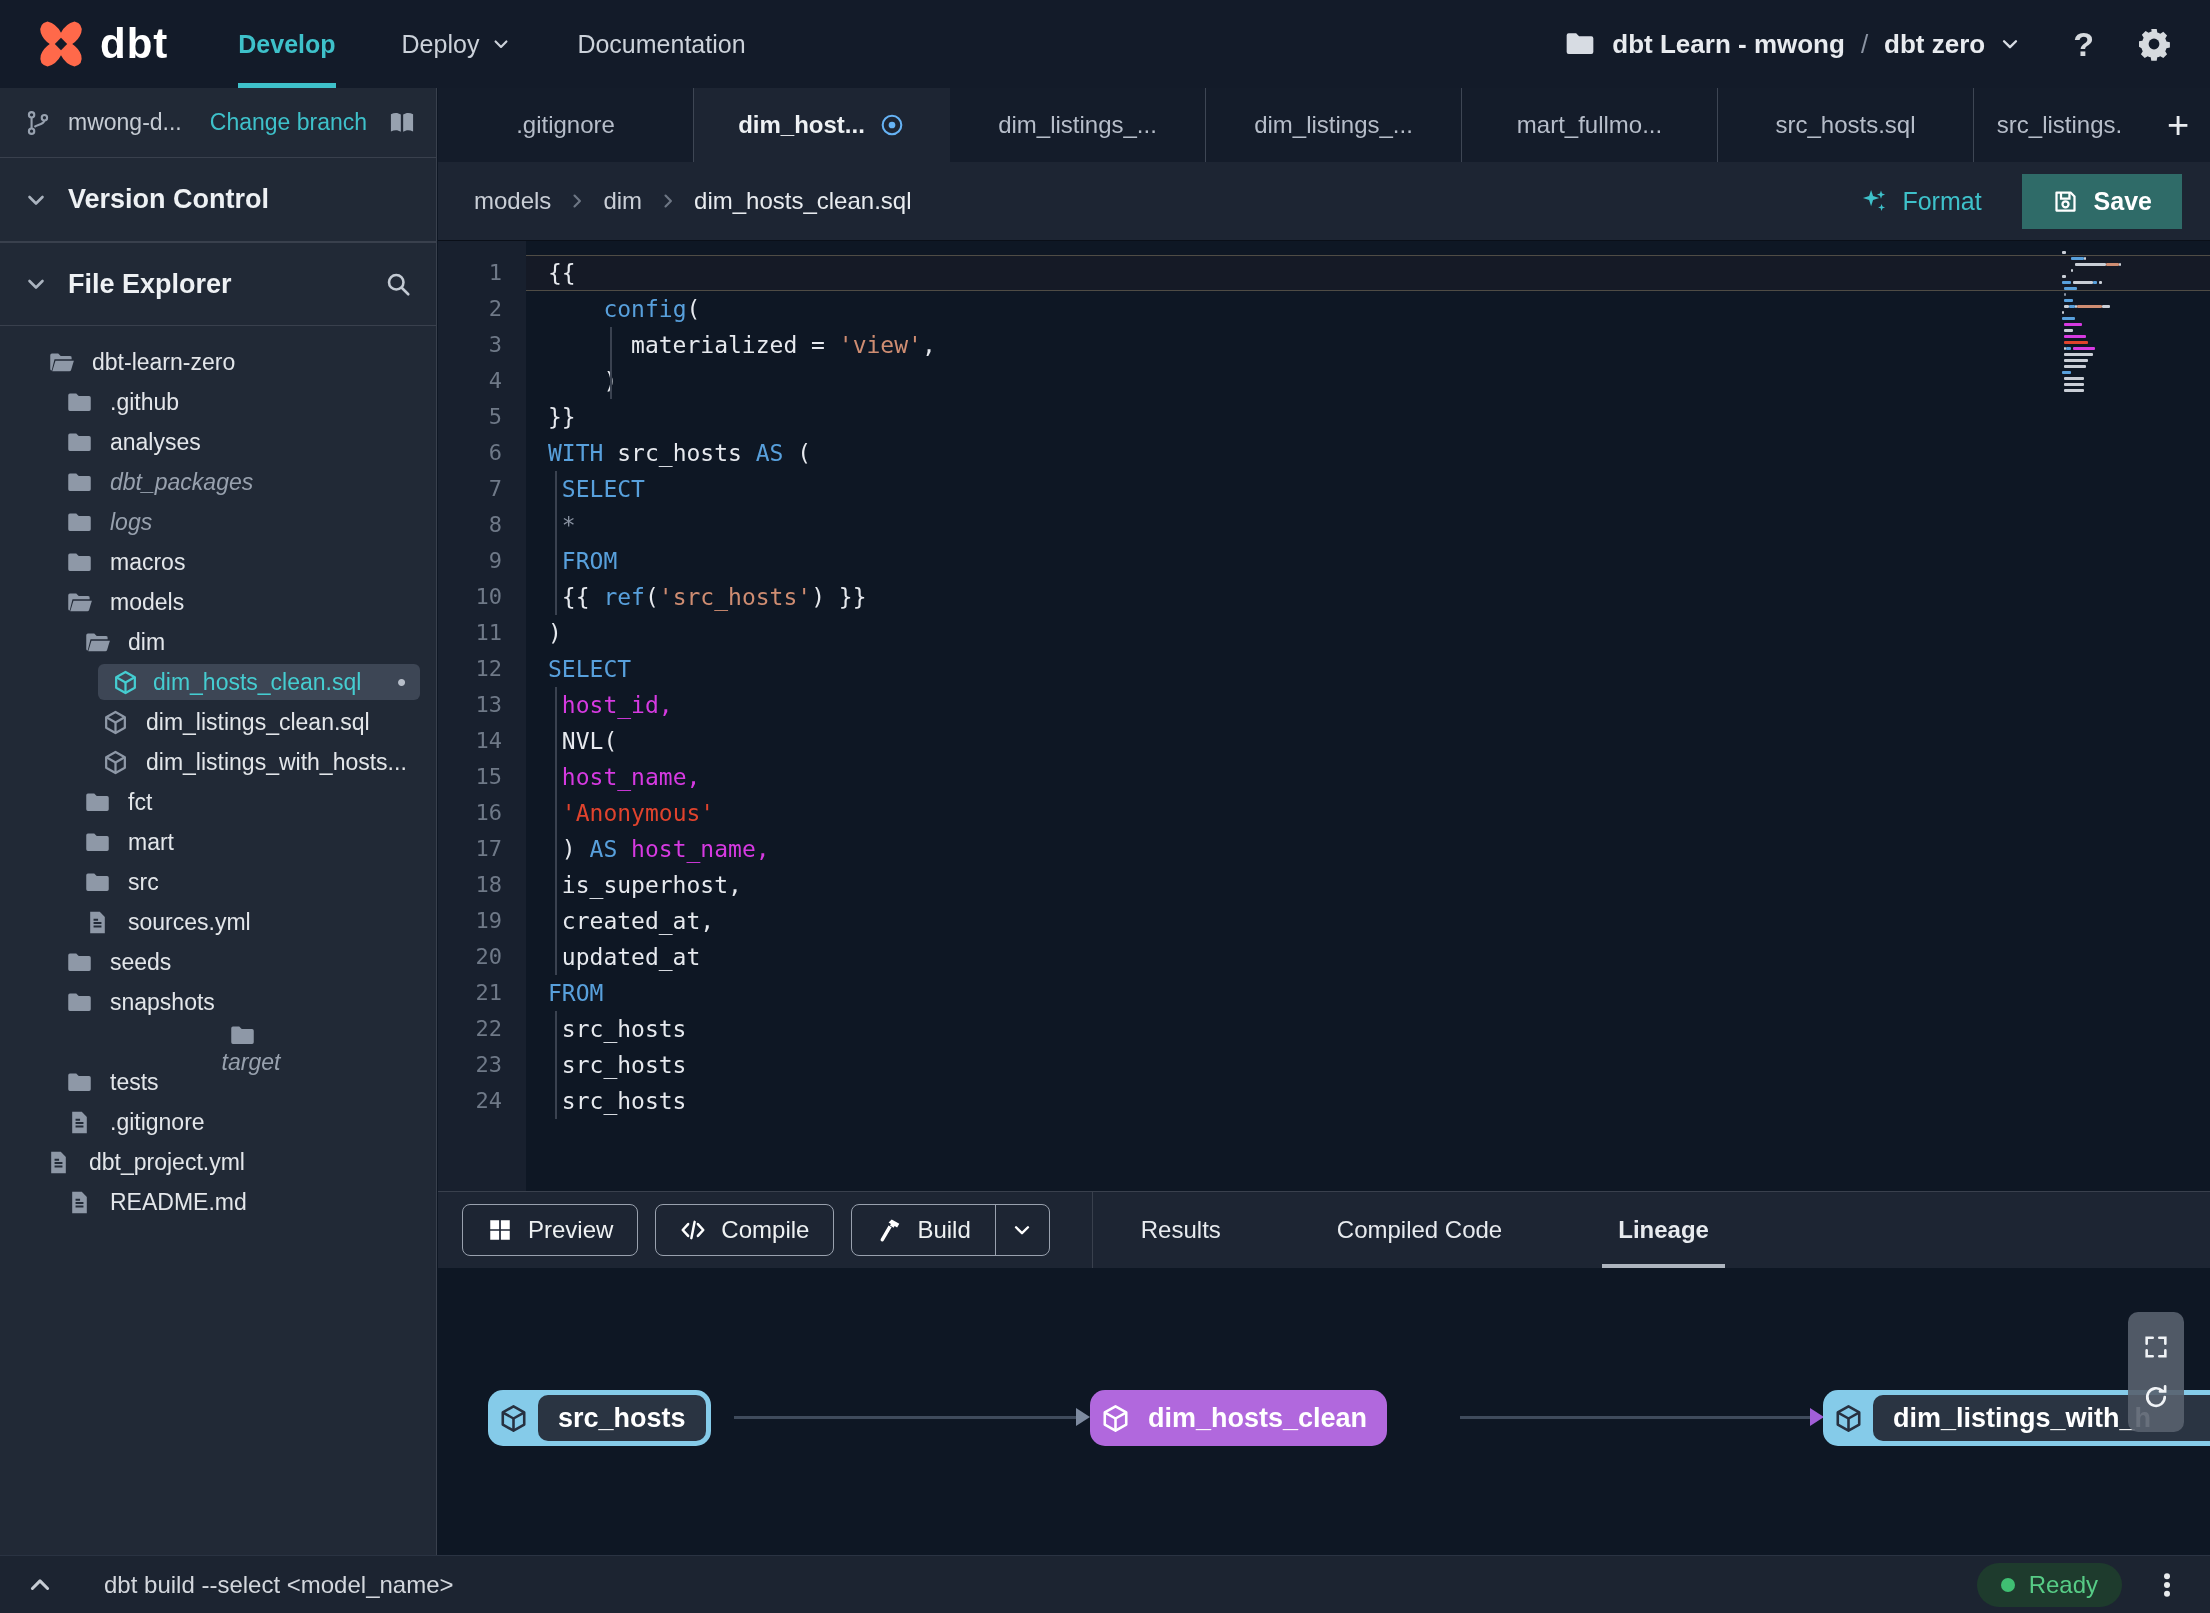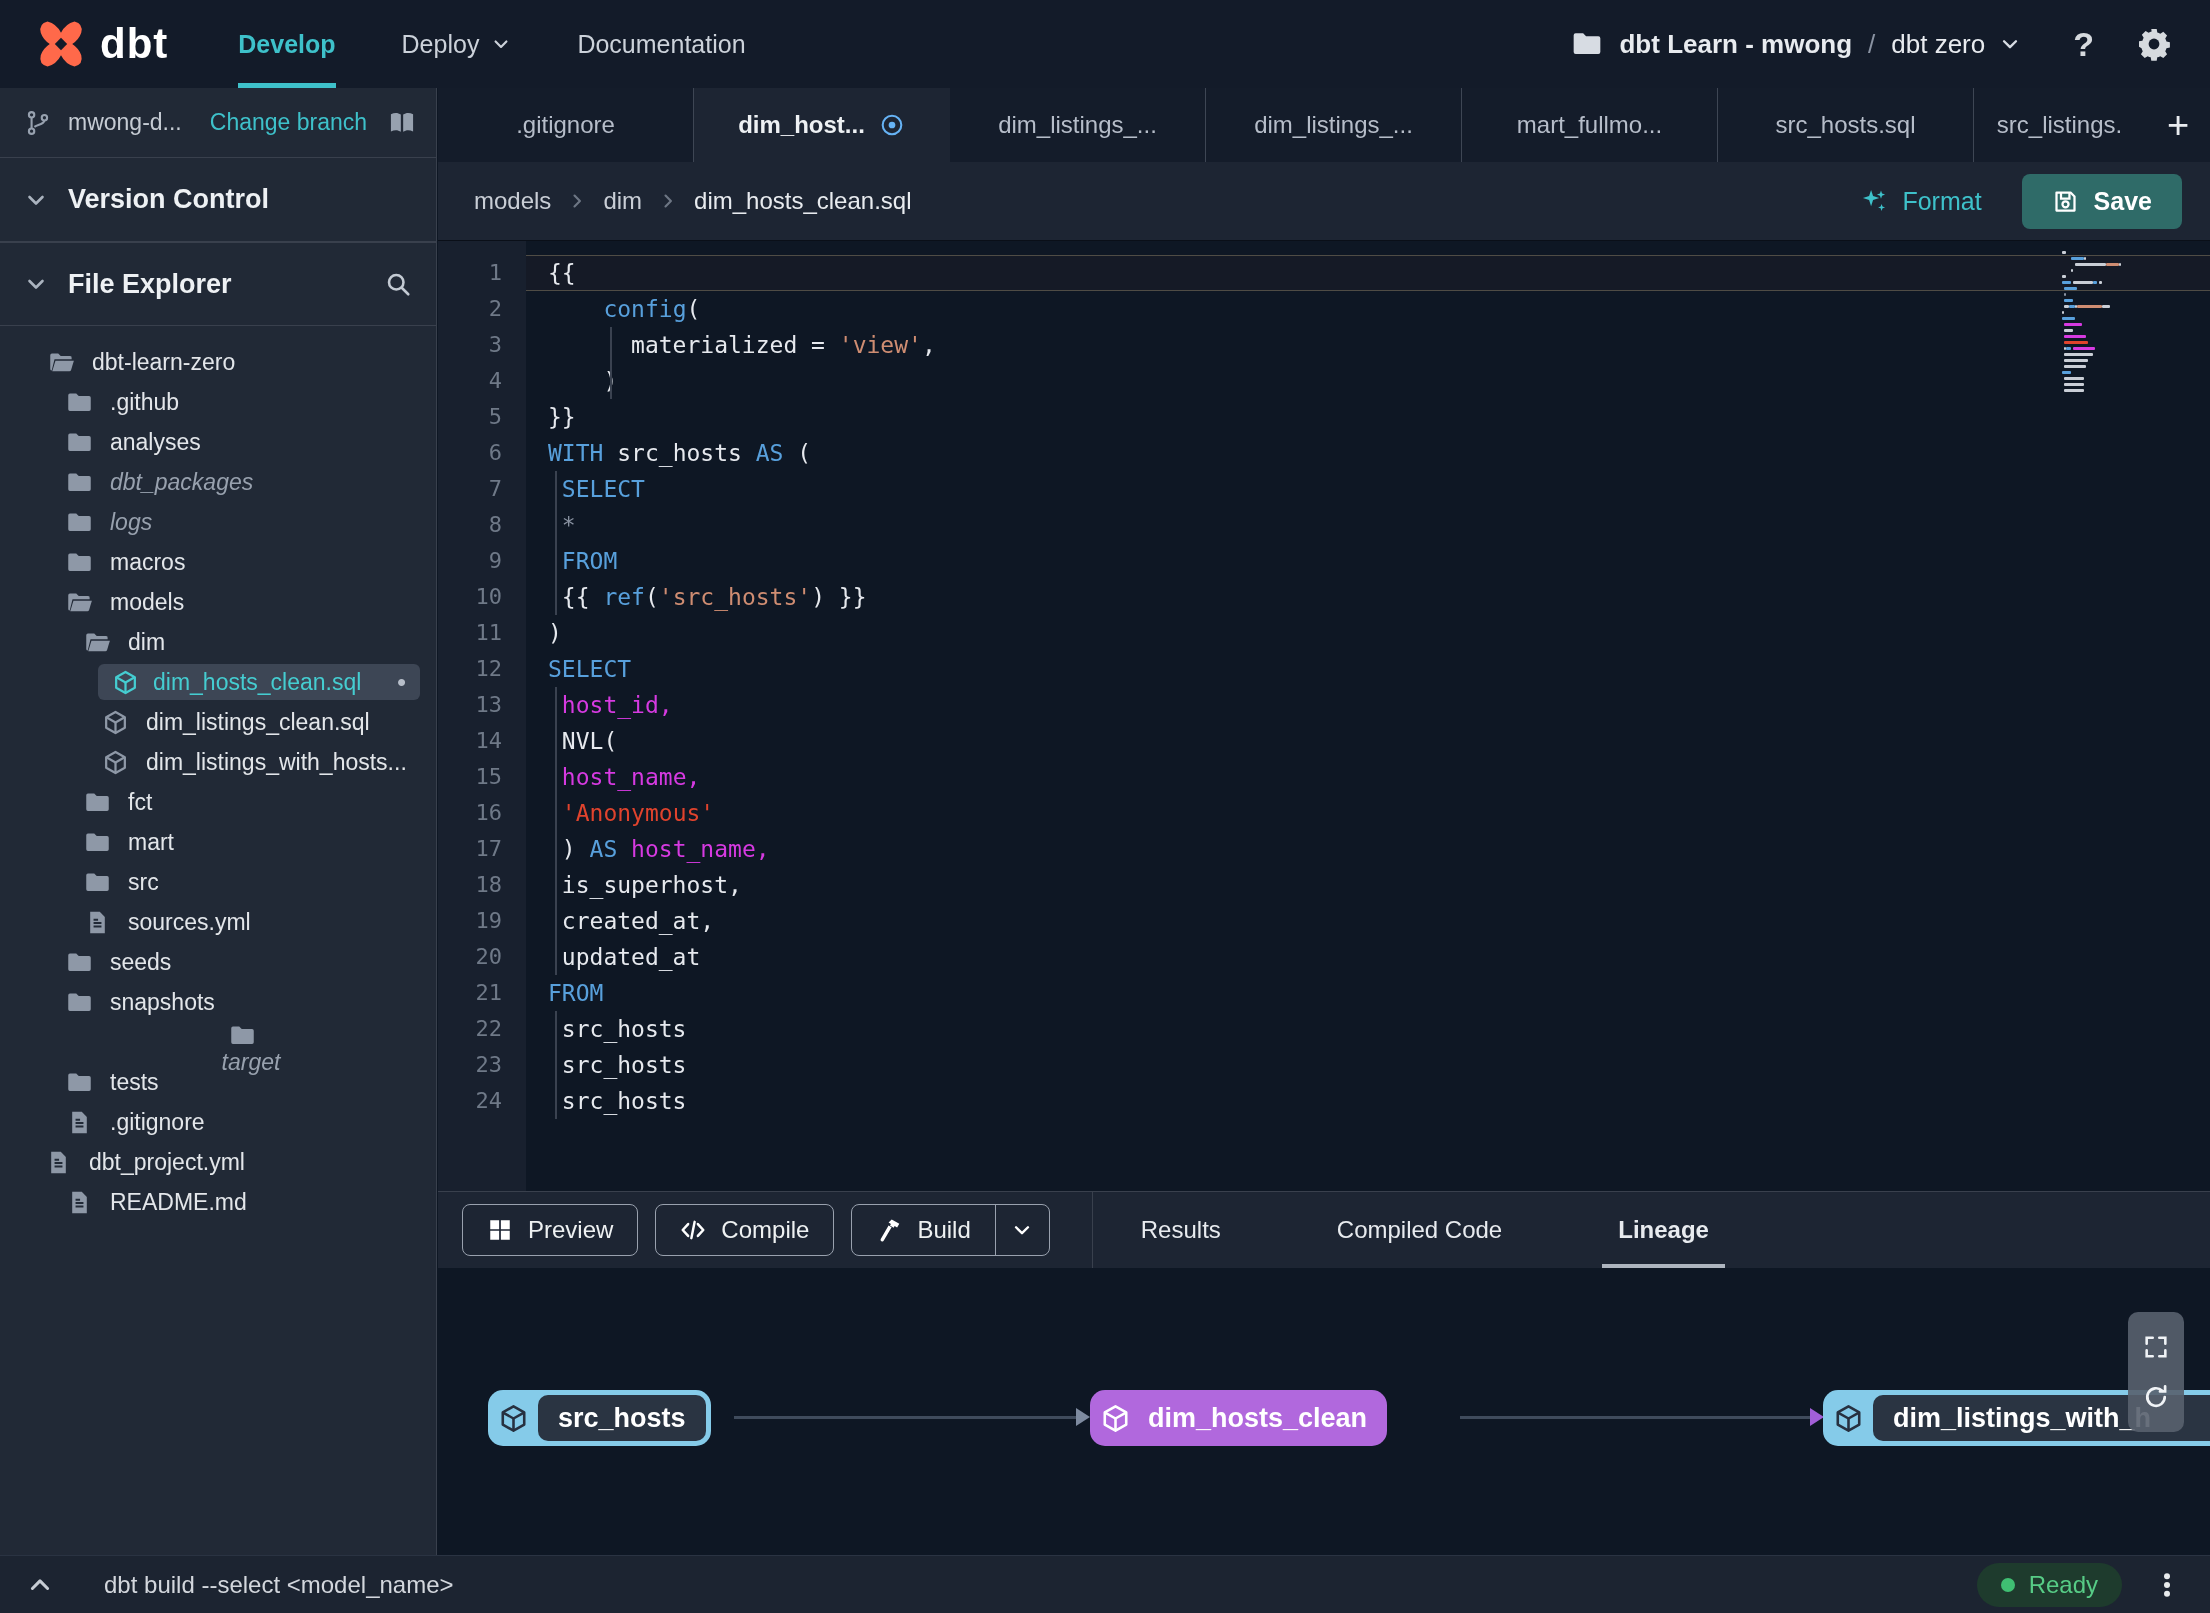--- a/index.html
+++ b/index.html
@@ -12,21 +12,21 @@
   #logo { margin-left:34px; width:54px; height:54px; display:flex; }
   #brand { color:#fff; font-size:42px; font-weight:bold; margin-left:12px; letter-spacing:1px; }
   #nav { display:flex; height:100%; margin-left:70px; gap:66px; }
   .nav-item { display:flex; align-items:center; gap:12px; height:100%; font-size:25px; color:#ccd2da; cursor:pointer; border-bottom:5px solid transparent; padding-top:5px; }
   .nav-item.active { color:#3ec1ca; border-bottom-color:#3ec1ca; font-weight:bold; }
   .nav-item .icon { width:20px; height:20px; }
   #proj-cluster { margin-left:auto; display:flex; align-items:center; }
   #proj-cluster .folder { width:32px; height:32px; color:#d7dce3; }
   #proj-account { font-size:26px; font-weight:bold; color:#e8ebef; margin-left:16px; }
   #proj-sep { font-size:26px; color:#8a93a2; margin:0 16px; }
-  #proj-name { font-size:26px; font-weight:normal; color:#e8ebef; }
+  #proj-name { font-size:26px; font-weight:bold; color:#e8ebef; }
   #proj-caret { width:22px; height:22px; color:#d7dce3; margin-left:14px; }
   #help-btn { font-size:34px; font-weight:bold; color:#d6dade; margin-left:52px; cursor:pointer; }
   #gear-btn { width:36px; height:36px; color:#d6dade; margin:0 38px 0 42px; cursor:pointer; }
 
   .icon { display:inline-flex; }
   .icon svg { width:100%; height:100%; }
 
   
   #sidebar { position:absolute; left:0; top:88px; width:437px; height:1467px; background:#212936; border-right:1px solid #39404d; display:flex; flex-direction:column; }
   #branch-row { height:70px; display:flex; align-items:center; padding:0 20px 0 24px; border-bottom:1px solid #39404d; flex:none; }
@@ -68,21 +68,21 @@
 
   
   #crumb-bar { height:78px; background:#1d2533; display:flex; align-items:center; flex:none; }
   #breadcrumb { display:flex; align-items:center; margin-left:36px; }
   .crumb { font-size:24px; color:#c9ced6; cursor:pointer; }
   .crumb:last-child { color:#e8ebef; }
   .crumb-chev { width:20px; height:20px; color:#6d7684; margin:0 16px; }
   #crumb-actions { margin-left:auto; display:flex; align-items:center; }
   #format-btn { display:flex; align-items:center; gap:14px; color:#3ec1ca; font-size:25px; cursor:pointer; margin-right:40px; }
   #format-btn .icon { width:28px; height:28px; }
-  #save-btn { display:flex; align-items:center; gap:15px; background:#2f6b68; color:#fff; font-size:25px; font-weight:bold; border-radius:8px; padding:13px 30px; margin-right:28px; cursor:pointer; }
+  #save-btn { display:flex; align-items:center; gap:15px; background:#2f6b68; color:#fff; font-size:25px; font-weight:bold; border-radius:0; padding:13px 30px; margin-right:28px; cursor:pointer; }
   #save-btn .icon { width:27px; height:27px; }
 
   
   #editor { flex:1; position:relative; background:#0e1724; border-top:1px solid #0a0f18; overflow:hidden; }
   #gutter-bg { position:absolute; left:0; top:0; width:88px; height:100%; background:#18202e; }
   #code-lines { position:absolute; left:0; top:14px; right:0; }
   .crow { display:flex; height:36px; line-height:36px; font-family:"DejaVu Sans Mono","Liberation Mono",monospace; font-size:23px; }
   .crow .ln { width:88px; flex:none; text-align:right; padding-right:24px; color:#6f7988; font-size:22px; }
   .crow .lc { flex:1; padding-left:22px; white-space:pre; color:#e6e9ee; }
   .crow.cur .lc { background:#151a26; box-shadow:inset 0 1px 0 #4f4c45, inset 0 -1px 0 #4f4c45; }

